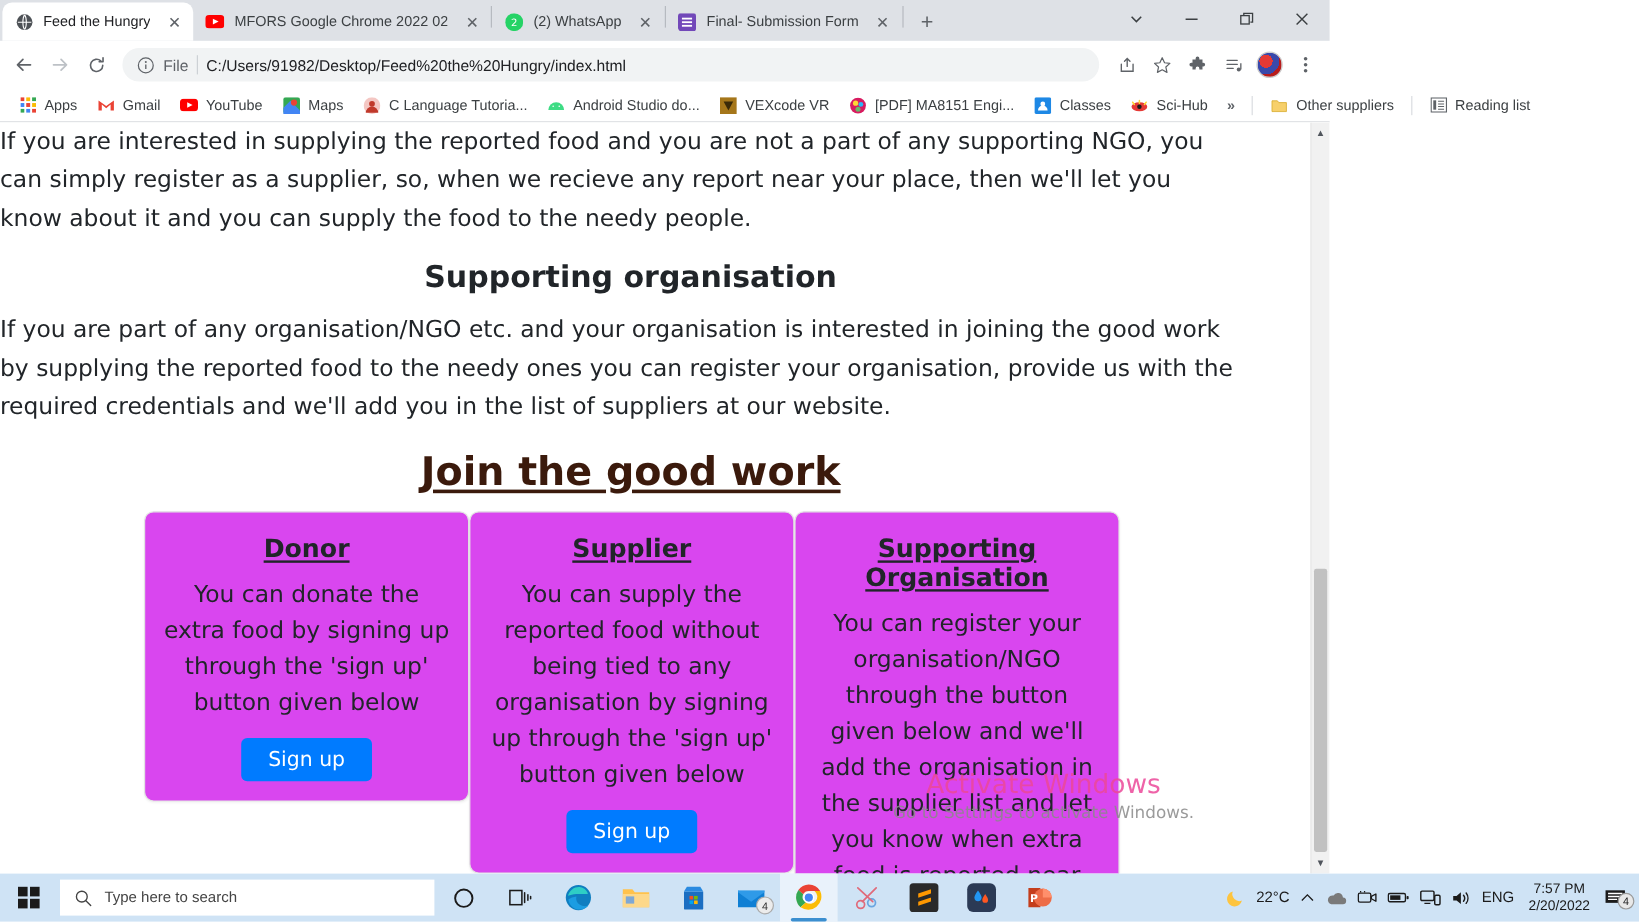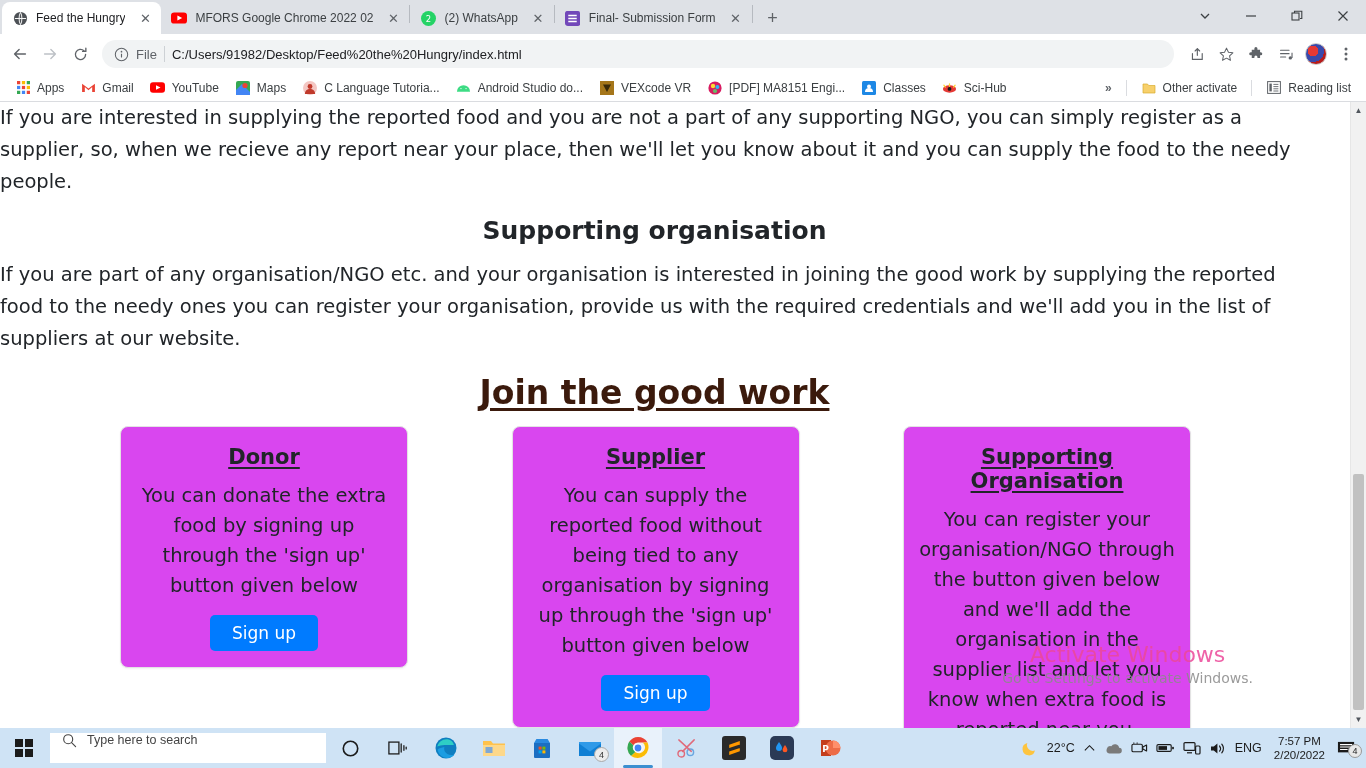--- a/index.html
+++ b/index.html
@@ -4,21 +4,21 @@
 <style>
   * { box-sizing: border-box; margin: 0; padding: 0; }
   html, body {
     width: 1366px; height: 768px;
     overflow: hidden;
     font-family: "Liberation Sans", sans-serif;
     background: #ffffff;
   }
 
   
-  .browser { width: 1366px; height: 728px; display: flex; flex-direction: column; justify-content: flex-end; }
+  .browser { width: 1108px; height: 728px; display: flex; flex-direction: column; justify-content: flex-end; }
 
   
   .tabstrip {
     height: 34px; background: #dee1e6;
     display: flex; align-items: flex-end; position: relative;
     padding-left: 2px;
   }
   .tab {
     height: 32px; display: flex; align-items: center;
     padding: 0 6px 0 10px; position: relative;
@@ -159,21 +159,21 @@
     position: absolute; left: 0; bottom: 0; width: 1366px; height: 40px;
     background: #cfe3f5; display: flex; align-items: center;
     font-size: 12px; color: #1b1b1b;
   }
   .start {
     width: 48px; height: 40px; display: flex; align-items: center; justify-content: center;
   }
   .winlogo { display: grid; grid-template-columns: 8px 8px; grid-template-rows: 8px 8px; gap: 2px; }
   .winlogo span { background: #1b1b1b; display: block; }
   .searchbox {
-    width: 276px; height: 30px; background: #ffffff; display: flex; align-items: flex-start;
+    width: 312px; height: 30px; background: #ffffff; display: flex; align-items: center;
     gap: 10px; padding: 0 12px; color: #444; font-size: 12.5px; margin-left: 2px;
   }
   .tb-slot {
     width: 48px; height: 40px; display: flex; align-items: center; justify-content: center;
     position: relative;
   }
   .tb-slot.active { background: rgba(255,255,255,.55); }
   .tb-underline { position: absolute; bottom: 0; height: 3px; width: 30px; background: #3c8fd0; border-radius: 2px; }
   .tray { margin-left: auto; display: flex; align-items: center; gap: 8px; padding-right: 6px; }
   .tray-item { display: flex; align-items: center; justify-content: center; color: #1b1b1b; }
@@ -455,21 +455,21 @@
 
     <div class="bm-right">
       <div class="bm" style="font-weight:bold;color:#5f6368">»</div>
       <div class="bm-sep"></div>
       <div class="bm">
         <span class="bm-ico">
           <svg width="14" height="12" viewBox="0 0 14 12">
               <path d="M1 2h4.5l1.2 1.5H13V11H1z" fill="#f7d06b" stroke="#d9ad2f" stroke-width=".7"></path>
             </svg>
         </span>
-        <span>Other activate</span>
+        <span>Other suppliers</span>
       </div>
       <div class="bm-sep"></div>
       <div class="bm">
         <span class="bm-ico">
           <svg width="14" height="13" viewBox="0 0 14 13">
               <rect x="0.6" y="0.6" width="12.8" height="11.8" stroke="#5f6368" stroke-width="1" fill="none"></rect>
               <rect x="2.4" y="2.6" width="2.4" height="7.8" fill="#5f6368"></rect>
               <path d="M6.4 3.4h5M6.4 5.6h5M6.4 7.8h5M6.4 10h5" stroke="#5f6368" stroke-width=".9"></path>
             </svg>
         </span>

